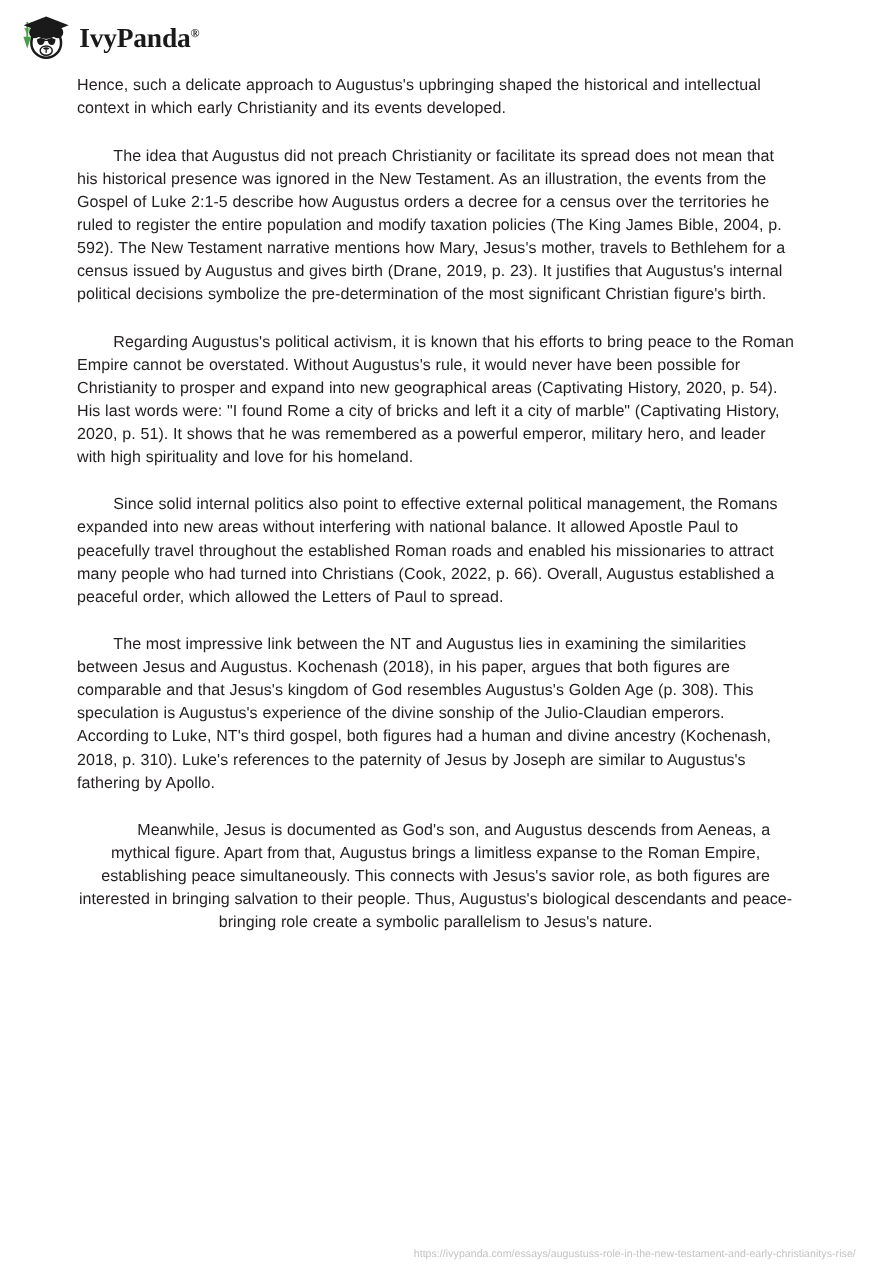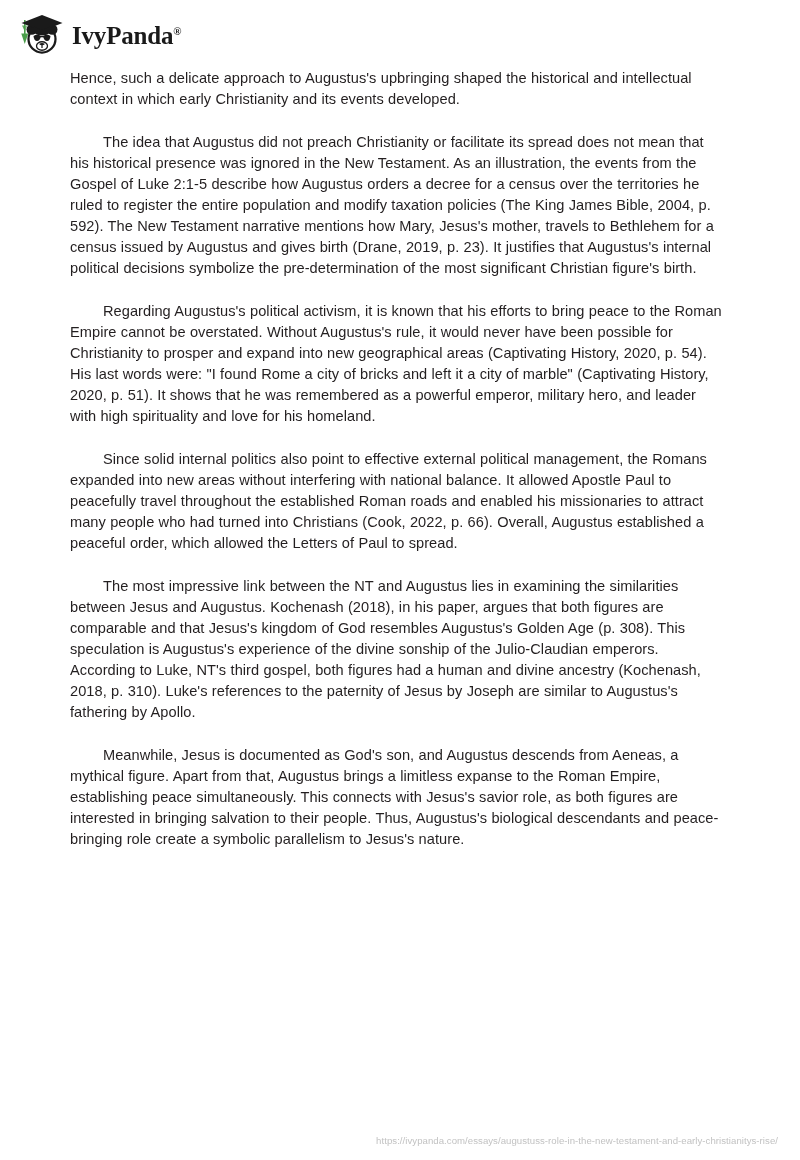--- a/index.html
+++ b/index.html
@@ -90,20 +90,21 @@
     color: #231f20;
     text-align: left;
     letter-spacing: 0.05px;
     word-spacing: 0.2px;
   }
   .doc-body p.indent {
     text-indent: 33px;
   }
   .doc-body p:last-child {
     margin-bottom: 0;
+    text-align: center;
   }
 
   
   .page-footer {
     position: absolute;
     left: 0;
     bottom: 0;
     width: 800px;
     height: 46px;
   }

